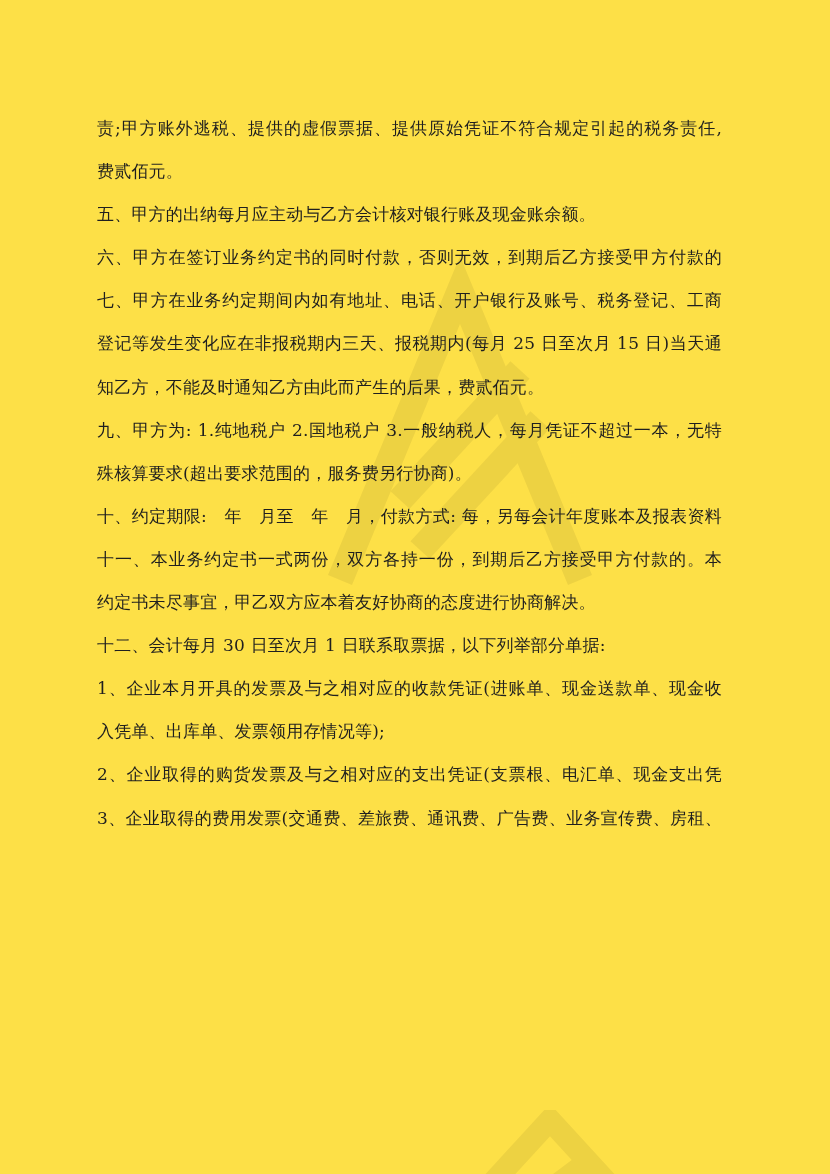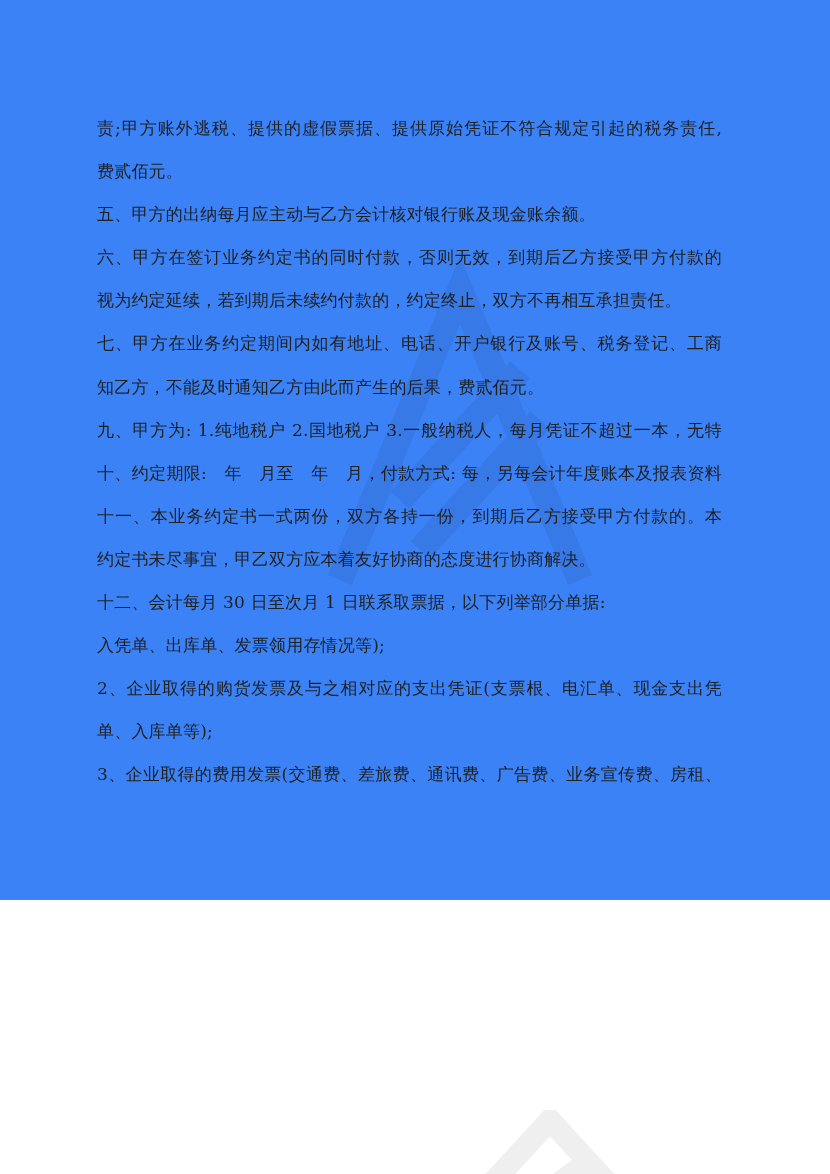--- a/index.html
+++ b/index.html
@@ -12,22 +12,22 @@
       height: 1174px;
       position: relative;
       overflow: hidden;
       font-family: "DejaVu Serif", "Liberation Serif", serif;
       color: #1f1f1f;
     }
     .page {
       position: absolute;
       left: 0; top: 0;
       width: 830px;
-      height: 900px;
-      background: #3b82f6;
+      height: 1174px;
+      background: #fde047;
     }
     .watermark {
       position: absolute;
       pointer-events: none;
       opacity: 0.06;
     }
     .wm1 { left: 300px; top: 250px; width: 320px; height: 360px; }
     .wm2 { left: 420px; top: 1110px; width: 260px; height: 120px; }
     .content {
       position: absolute;
@@ -64,26 +64,27 @@
       <path d="M20 130 L130 10 L240 130"></path>
       <path d="M90 110 L170 50"></path>
     </g>
   </svg>
 
   <div class="content">
     <div class="line justify">责;甲方账外逃税、提供的虚假票据、提供原始凭证不符合规定引起的税务责任,</div>
     <div class="line">费贰佰元。</div>
     <div class="line">五、甲方的出纳每月应主动与乙方会计核对银行账及现金账余额。</div>
     <div class="line justify">六、甲方在签订业务约定书的同时付款，否则无效，到期后乙方接受甲方付款的</div>
-    <div class="line">视为约定延续，若到期后未续约付款的，约定终止，双方不再相互承担责任。</div>
     <div class="line justify">七、甲方在业务约定期间内如有地址、电话、开户银行及账号、税务登记、工商</div>
+    <div class="line justify">登记等发生变化应在非报税期内三天、报税期内(每月 25 日至次月 15 日)当天通</div>
     <div class="line">知乙方，不能及时通知乙方由此而产生的后果，费贰佰元。</div>
     <div class="line justify">九、甲方为: 1.纯地税户 2.国地税户 3.一般纳税人，每月凭证不超过一本，无特</div>
+    <div class="line">殊核算要求(超出要求范围的，服务费另行协商)。</div>
     <div class="line justify">十、约定期限:　年　月至　年　月，付款方式: 每，另每会计年度账本及报表资料</div>
     <div class="line justify">十一、本业务约定书一式两份，双方各持一份，到期后乙方接受甲方付款的。本</div>
     <div class="line">约定书未尽事宜，甲乙双方应本着友好协商的态度进行协商解决。</div>
     <div class="line">十二、会计每月 30 日至次月 1 日联系取票据，以下列举部分单据:</div>
+    <div class="line justify">1、企业本月开具的发票及与之相对应的收款凭证(进账单、现金送款单、现金收</div>
     <div class="line">入凭单、出库单、发票领用存情况等);</div>
     <div class="line justify">2、企业取得的购货发票及与之相对应的支出凭证(支票根、电汇单、现金支出凭</div>
-    <div class="line">单、入库单等);</div>
     <div class="line justify">3、企业取得的费用发票(交通费、差旅费、通讯费、广告费、业务宣传费、房租、</div>
   </div>
 </div>
 
 </body></html>

